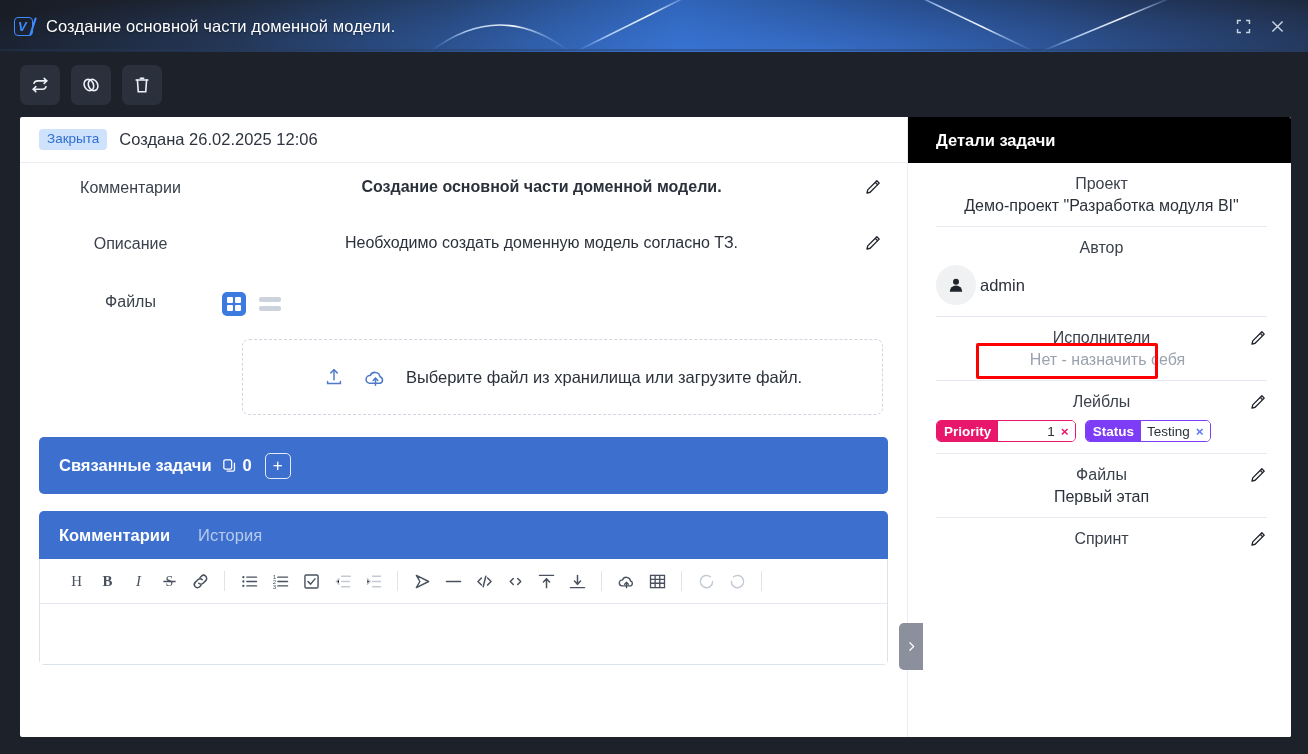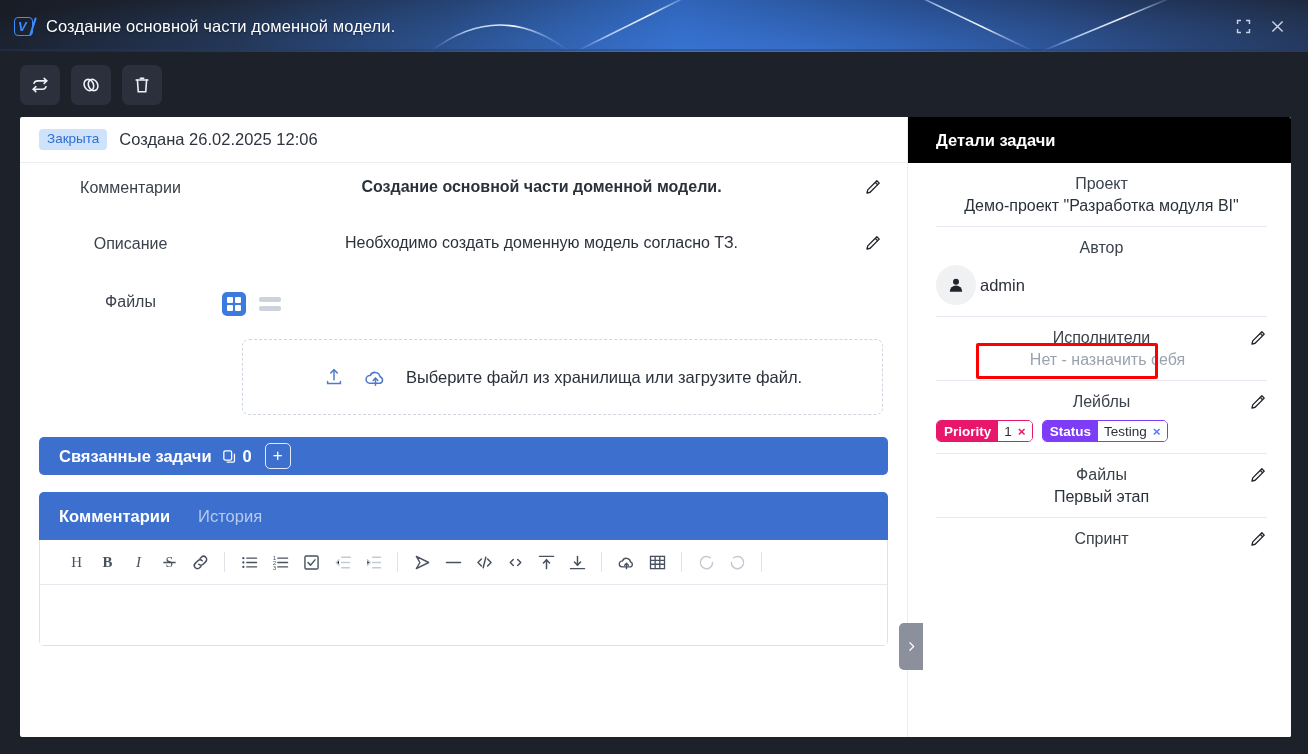--- a/index.html
+++ b/index.html
@@ -95,21 +95,21 @@
   .dropzone {
     margin: 13px 24px 0 222px; height: 76px; border: 1.6px dashed #cfd6df; border-radius: 7px;
     display: flex; align-items: center; justify-content: center; gap: 18px;
     color: #2b313a; font-size: 16.5px; cursor: pointer;
   }
   .dz-icon { color: #4f79c9; display: flex; align-items: center; }
 
   
   .bluebar {
     margin: 22px 19px 0 19px; background: #3d6fcf; border-radius: 5px;
-    height: 38px; display: flex; align-items: center; padding: 0 20px; gap: 9px;
+    height: 57px; display: flex; align-items: center; padding: 0 20px; gap: 9px;
     color: #fff; font-size: 16.5px; font-weight: 700;
   }
   .link-count { display: flex; align-items: center; gap: 5px; font-weight: 700; }
   .plus-box {
     width: 26px; height: 26px; border: 1.5px solid rgba(255,255,255,.85); border-radius: 5px;
     display: flex; align-items: center; justify-content: center; font-size: 17px; font-weight: 400;
     cursor: pointer; margin-left: 4px;
   }
   .tabsbar {
     margin: 17px 19px 0 19px; background: #3d6fcf; border-radius: 5px 5px 0 0;
@@ -517,21 +517,21 @@
               <path d="M15.5 5.5l3 3"></path>
           </svg>
         </span>
         <span class="redbox"></span>
       </div>
 
 
       <div class="rp-sec">
         <div class="rp-label">Лейблы</div>
         <div class="chips" id="chips">
-            <span class="chip" style="border: 1px solid rgb(232, 23, 107);">
+            <span class="chip" style="border: 1px solid rgb(232, 23, 107); gap: 43px;">
               <span class="chip-k" style="background:#e8176b">Priority</span>
               <span class="chip-v">
                 <span>1</span>
                 <span class="chip-x" style="color:#e8176b">×</span>
               </span>
             </span>
             <span class="chip" style="border: 1px solid rgb(125, 60, 245);">
               <span class="chip-k" style="background:#7d3cf5">Status</span>
               <span class="chip-v">
                 <span>Testing</span>

